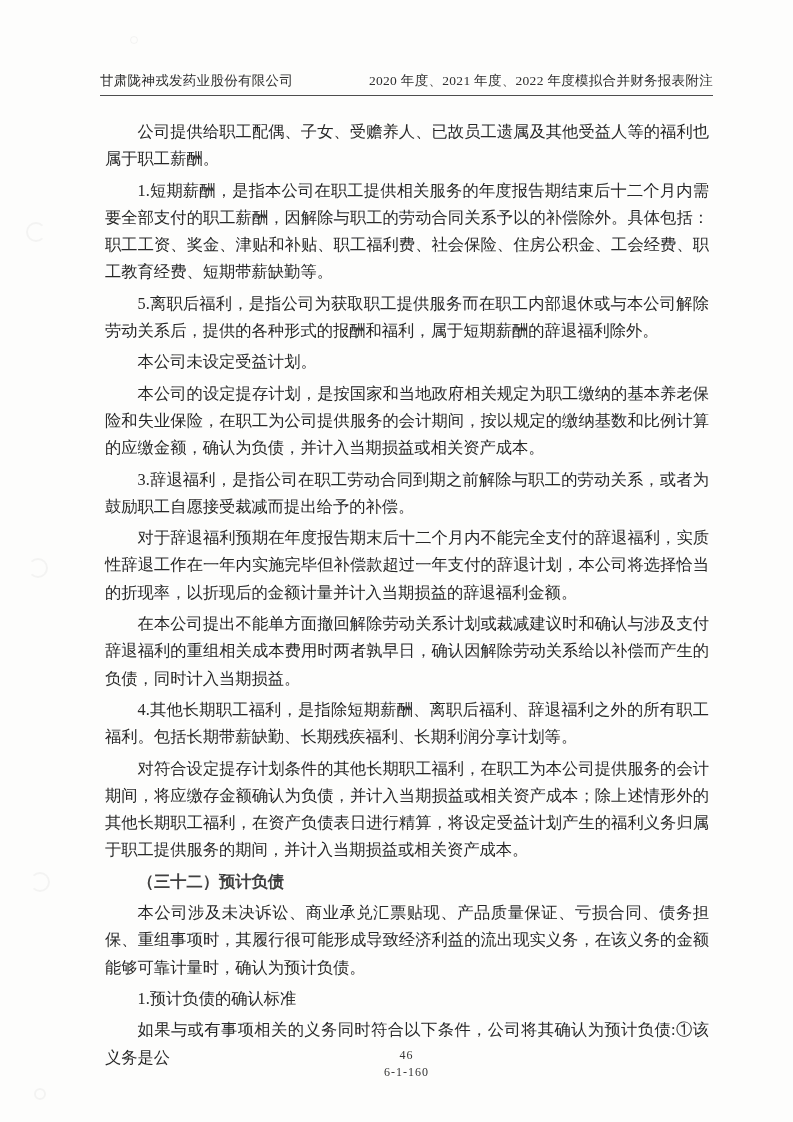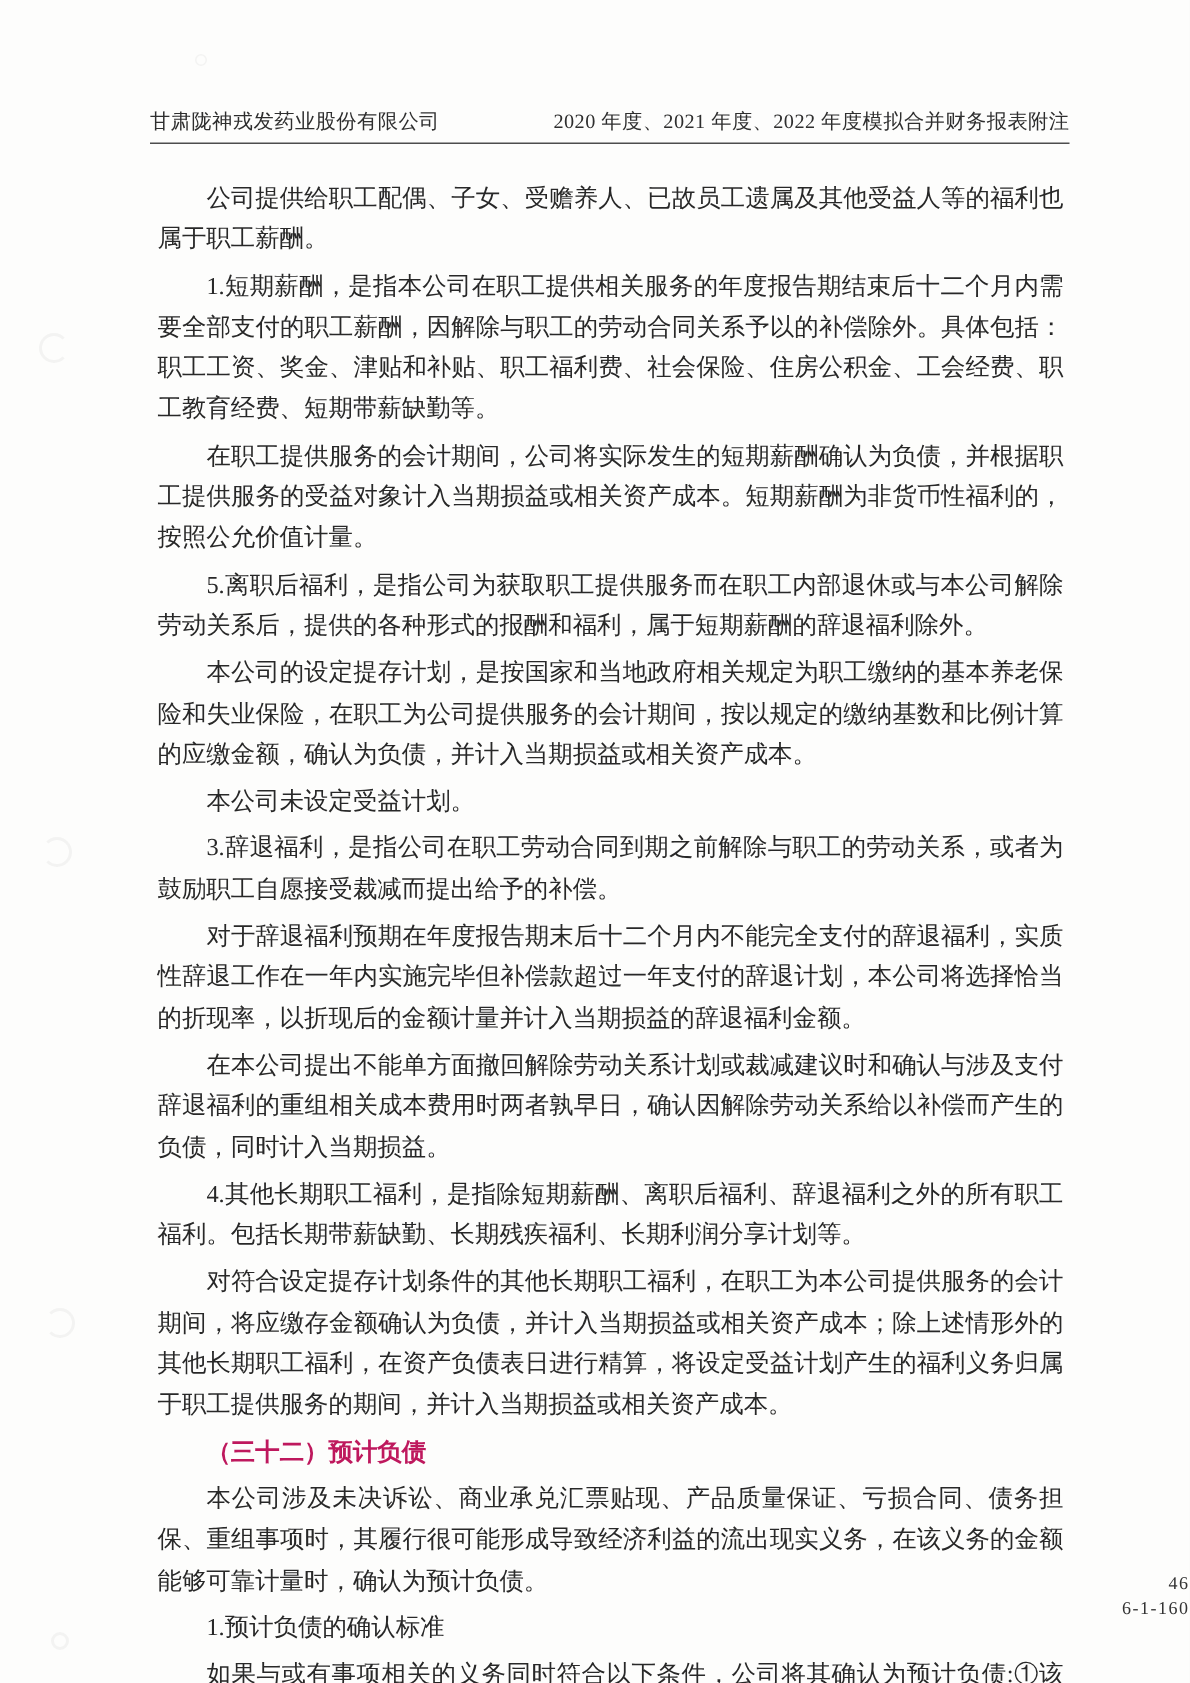--- a/index.html
+++ b/index.html
@@ -60,28 +60,28 @@
     line-height: 27.3px;
     text-align: justify;
     color: #282828;
   }
   .content p {
     margin: 4px;
     text-indent: 2em;
   }
   .content p.heading {
     font-weight: bold;
-    color: #be185d;
+    color: #404040;
   }
   .footer {
     position: absolute;
     left: 20px;
     right: 0;
     top: 1048px;
-    text-align: right;
+    text-align: center;
     color: #333;
   }
   .page-num {
     font-size: 12px;
     line-height: 14px;
     letter-spacing: 1px;
   }
   .doc-num {
     font-size: 12px;
     line-height: 20px;
@@ -100,24 +100,23 @@
   <div class="artifact a5"></div>
 
   <div class="header">
     <span>甘肃陇神戎发药业股份有限公司</span>
     <span>2020 年度、2021 年度、2022 年度模拟合并财务报表附注</span>
   </div>
 
   <div class="content">
     <p>公司提供给职工配偶、子女、受赡养人、已故员工遗属及其他受益人等的福利也属于职工薪酬。</p>
     <p>1.短期薪酬，是指本公司在职工提供相关服务的年度报告期结束后十二个月内需要全部支付的职工薪酬，因解除与职工的劳动合同关系予以的补偿除外。具体包括：职工工资、奖金、津贴和补贴、职工福利费、社会保险、住房公积金、工会经费、职工教育经费、短期带薪缺勤等。</p>
-    <p>在职工提供服务的会计期间，公司将实际发生的短期薪酬确认为负债，并根据职工提供服务的受益对象计入当期损益或相关资产成本。短期薪酬为非货币性福利的，按照公允价值计量。</p>
     <p>5.离职后福利，是指公司为获取职工提供服务而在职工内部退休或与本公司解除劳动关系后，提供的各种形式的报酬和福利，属于短期薪酬的辞退福利除外。</p>
+    <p>本公司未设定受益计划。</p>
     <p>本公司的设定提存计划，是按国家和当地政府相关规定为职工缴纳的基本养老保险和失业保险，在职工为公司提供服务的会计期间，按以规定的缴纳基数和比例计算的应缴金额，确认为负债，并计入当期损益或相关资产成本。</p>
-    <p>本公司未设定受益计划。</p>
     <p>3.辞退福利，是指公司在职工劳动合同到期之前解除与职工的劳动关系，或者为鼓励职工自愿接受裁减而提出给予的补偿。</p>
     <p>对于辞退福利预期在年度报告期末后十二个月内不能完全支付的辞退福利，实质性辞退工作在一年内实施完毕但补偿款超过一年支付的辞退计划，本公司将选择恰当的折现率，以折现后的金额计量并计入当期损益的辞退福利金额。</p>
     <p>在本公司提出不能单方面撤回解除劳动关系计划或裁减建议时和确认与涉及支付辞退福利的重组相关成本费用时两者孰早日，确认因解除劳动关系给以补偿而产生的负债，同时计入当期损益。</p>
     <p>4.其他长期职工福利，是指除短期薪酬、离职后福利、辞退福利之外的所有职工福利。包括长期带薪缺勤、长期残疾福利、长期利润分享计划等。</p>
     <p>对符合设定提存计划条件的其他长期职工福利，在职工为本公司提供服务的会计期间，将应缴存金额确认为负债，并计入当期损益或相关资产成本；除上述情形外的其他长期职工福利，在资产负债表日进行精算，将设定受益计划产生的福利义务归属于职工提供服务的期间，并计入当期损益或相关资产成本。</p>
     <p class="heading">（三十二）预计负债</p>
     <p>本公司涉及未决诉讼、商业承兑汇票贴现、产品质量保证、亏损合同、债务担保、重组事项时，其履行很可能形成导致经济利益的流出现实义务，在该义务的金额能够可靠计量时，确认为预计负债。</p>
     <p>1.预计负债的确认标准</p>
     <p>如果与或有事项相关的义务同时符合以下条件，公司将其确认为预计负债:①该义务是公</p>
   </div>

